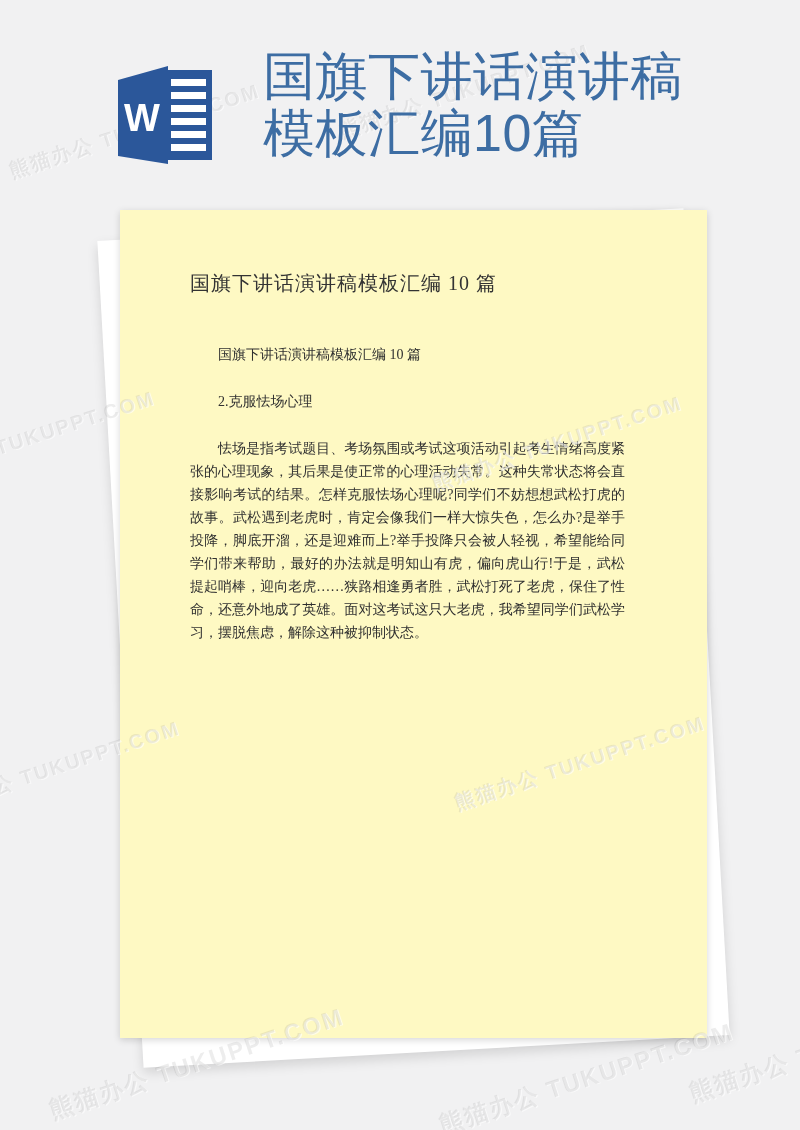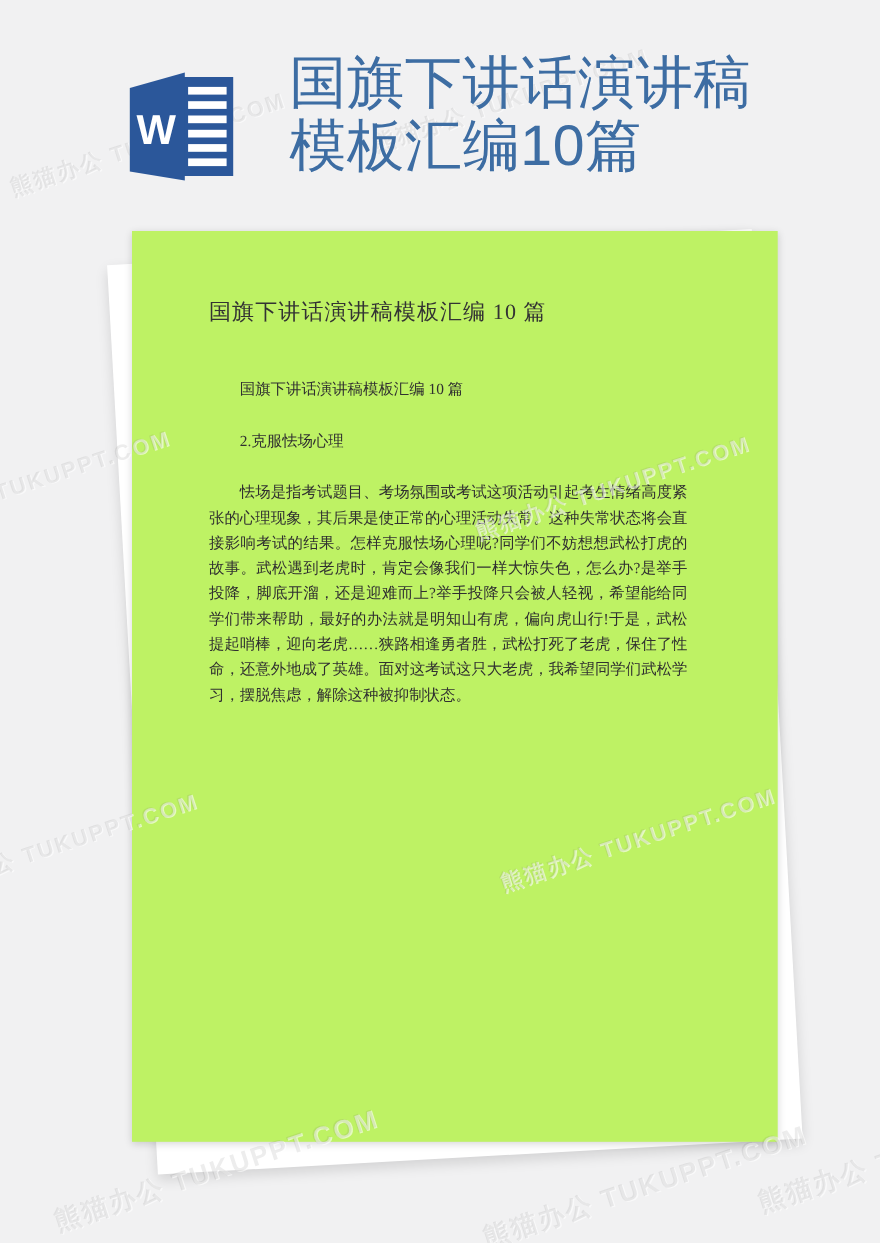--- a/index.html
+++ b/index.html
@@ -20,21 +20,21 @@
 
   
   .page-back {
     position:absolute; left:120px; top:224px; width:587px; height:828px;
     background:#ffffff; z-index:1;
     transform:rotate(-3.2deg); transform-origin:50% 50%;
     box-shadow:0 5px 12px rgba(0,0,0,0.13);
   }
   .page-main {
     position:absolute; left:120px; top:210px; width:587px; height:828px;
-    background:#bef264; z-index:2; box-sizing:border-box;
+    background:#fef9c3; z-index:2; box-sizing:border-box;
     padding:60px 82px 0 70px;
     box-shadow:0 2px 7px rgba(0,0,0,0.16);
   }
   .doc-title {
     font-family:"Liberation Serif", serif;
     font-size:20px; font-weight:400; color:#333333;
     letter-spacing:1px; margin:0 0 46px 0;
   }
   .doc-para {
     font-family:"Liberation Serif", serif;

